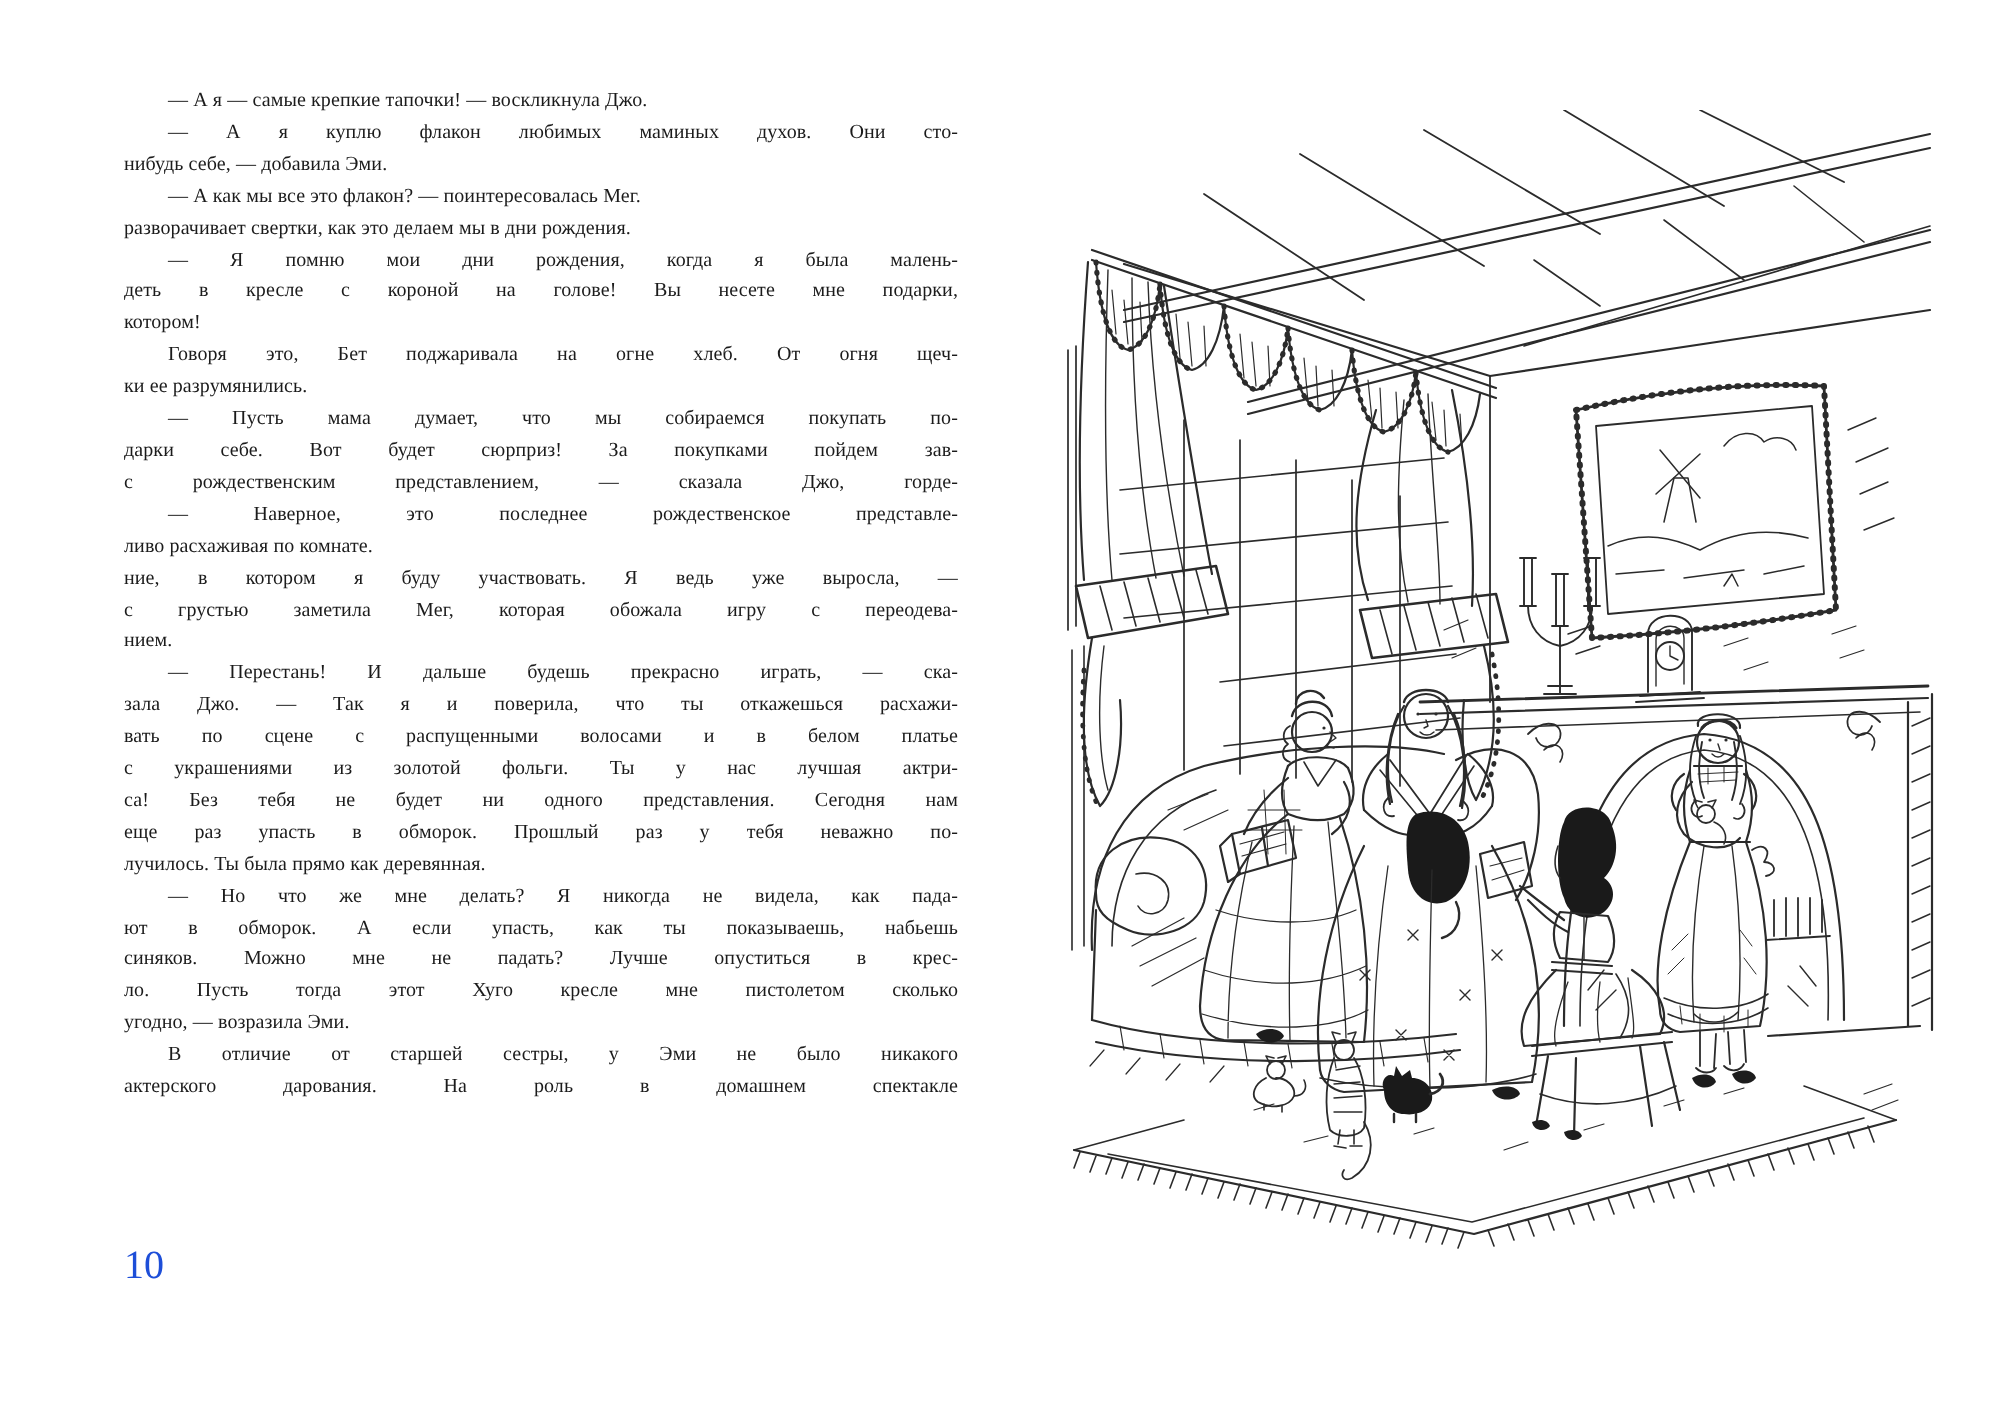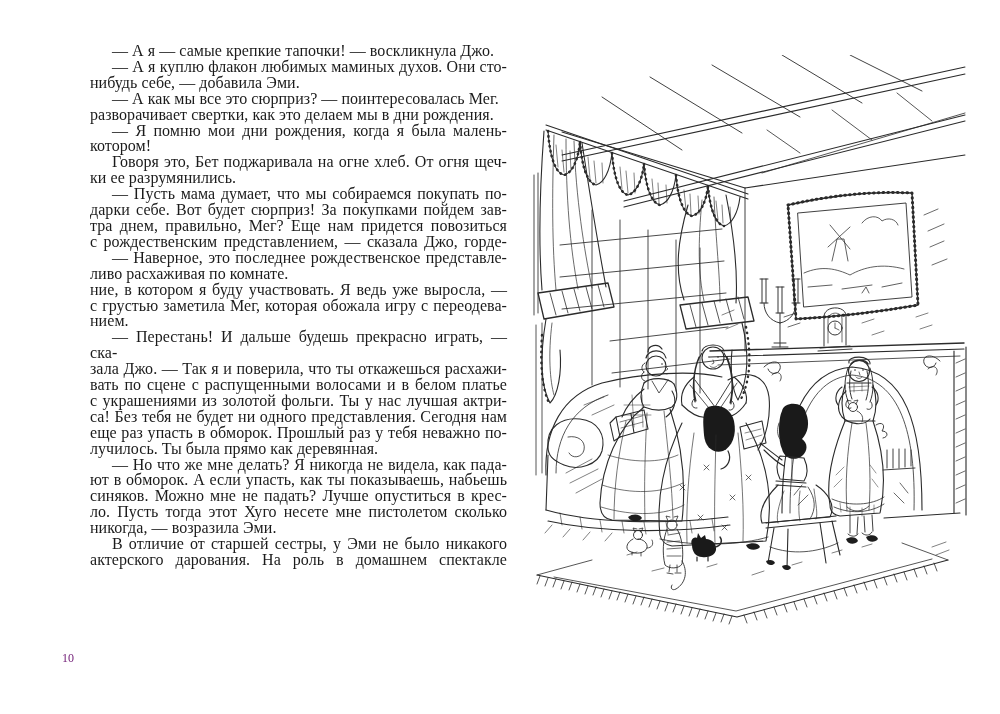--- a/index.html
+++ b/index.html
@@ -4,69 +4,69 @@
 <style>
   html,body{margin:0;padding:0;}
   body{
     width:1000px;height:714px;background:#ffffff;position:relative;overflow:hidden;
     font-family:"Liberation Serif","DejaVu Serif",serif;color:#1b1b1b;
     -webkit-font-smoothing:antialiased;
   }
   .page-spread{position:absolute;inset:0;background:#fff;}
   #text-column{
     position:absolute;left:62px;top:43px;width:417px;
-    font-size:16px;line-height:15.9px;letter-spacing:0.05px;margin-left:28px;
+    font-size:10px;line-height:15.9px;letter-spacing:0.05px;
   }
   .tl{text-align:justify;text-align-last:justify;white-space:normal;}
   .tl.e{text-align-last:left;}
   .tl.p{text-indent:22px;}
   #page-number{
-    position:absolute;left:62px;top:651px;font-size:12px;color:#701a75;
+    position:absolute;left:62px;top:622px;font-size:20px;color:#1d4ed8;
   }
   #illustration{position:absolute;left:532px;top:55px;width:440px;height:585px;}
   #illustration svg{width:100%;height:100%;display:block;}
   svg *{vector-effect:non-scaling-stroke;}
 </style>
 </head>
 <body>
 
 <div class="page-spread">
 
   <div>
     <div id="text-column">
         <div class="tl p e">— А я — самые крепкие тапочки! — воскликнула Джо.</div>
         <div class="tl p">— А я куплю флакон любимых маминых духов. Они сто-</div>
         <div class="tl e">нибудь себе, — добавила Эми.</div>
-        <div class="tl p e">— А как мы все это сюрприз? — поинтересовалась Мег.</div>
+        <div class="tl p e">— А как мы все это флакон? — поинтересовалась Мег.</div>
         <div class="tl e">разворачивает свертки, как это делаем мы в дни рождения.</div>
         <div class="tl p">— Я помню мои дни рождения, когда я была малень-</div>
+        <div class="tl">деть в кресле с короной на голове! Вы несете мне подарки,</div>
         <div class="tl e">котором!</div>
         <div class="tl p">Говоря это, Бет поджаривала на огне хлеб. От огня щеч-</div>
         <div class="tl e">ки ее разрумянились.</div>
         <div class="tl p">— Пусть мама думает, что мы собираемся покупать по-</div>
         <div class="tl">дарки себе. Вот будет сюрприз! За покупками пойдем зав-</div>
-        <div class="tl">тра днем, правильно, Мег? Еще нам придется повозиться</div>
         <div class="tl">с рождественским представлением, — сказала Джо, горде-</div>
         <div class="tl p">— Наверное, это последнее рождественское представле-</div>
         <div class="tl e">ливо расхаживая по комнате.</div>
         <div class="tl">ние, в котором я буду участвовать. Я ведь уже выросла, —</div>
         <div class="tl">с грустью заметила Мег, которая обожала игру с переодева-</div>
         <div class="tl e">нием.</div>
         <div class="tl p">— Перестань! И дальше будешь прекрасно играть, — ска-</div>
         <div class="tl">зала Джо. — Так я и поверила, что ты откажешься расхажи-</div>
         <div class="tl">вать по сцене с распущенными волосами и в белом платье</div>
         <div class="tl">с украшениями из золотой фольги. Ты у нас лучшая актри-</div>
         <div class="tl">са! Без тебя не будет ни одного представления. Сегодня нам</div>
         <div class="tl">еще раз упасть в обморок. Прошлый раз у тебя неважно по-</div>
         <div class="tl e">лучилось. Ты была прямо как деревянная.</div>
         <div class="tl p">— Но что же мне делать? Я никогда не видела, как пада-</div>
         <div class="tl">ют в обморок. А если упасть, как ты показываешь, набьешь</div>
         <div class="tl">синяков. Можно мне не падать? Лучше опуститься в крес-</div>
-        <div class="tl">ло. Пусть тогда этот Хуго несете мне пистолетом сколько</div>
-        <div class="tl e">никогда, — возразила Эми.</div>
+        <div class="tl">ло. Пусть тогда этот Хуго кресле мне пистолетом сколько</div>
+        <div class="tl e">угодно, — возразила Эми.</div>
         <div class="tl p">В отличие от старшей сестры, у Эми не было никакого</div>
         <div class="tl">актерского дарования. На роль в домашнем спектакле</div>
       </div>
     <div id="page-number">10</div>
   </div>
 
   <div id="illustration">
   <svg viewBox="0 0 440 585" fill="none" stroke="#2b2b2b" stroke-width="1.1" stroke-linecap="round" stroke-linejoin="round">
 
     <g>

